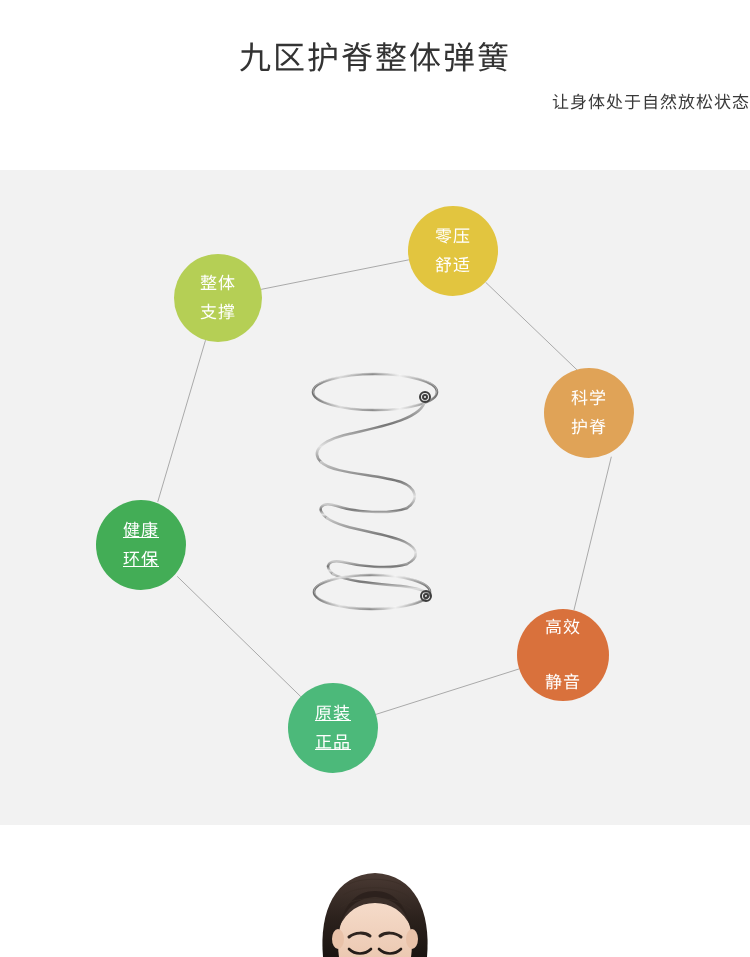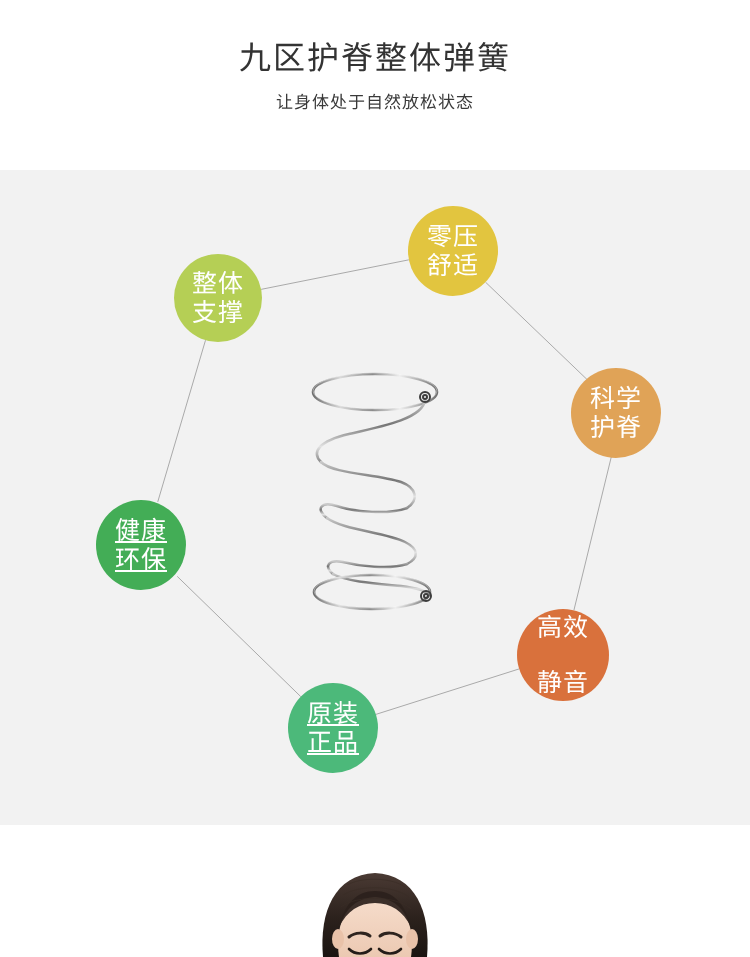--- a/index.html
+++ b/index.html
@@ -41,20 +41,21 @@
   .subtitle {
     position:absolute;
     top:90px; left:0; width:750px;
     font-size:17px;
     line-height:24px;
     font-weight:400;
     letter-spacing:1px;
     color:#3a3a3a;
     font-family:"DejaVu Sans","Liberation Sans",sans-serif;
     white-space:nowrap;
+    text-align:right;
   }
 
   
   .panel {
     position:absolute;
     top:170px; left:0;
     width:750px;
     height:655px;
     background:#f2f2f2;
     overflow:hidden;
@@ -71,21 +72,21 @@
   .bubble {
     position:absolute;
     border-radius:50%;
     display:flex;
     flex-direction:column;
     align-items:center;
     justify-content:center;
     color:#ffffff;
     text-align:center;
     font-family:"DejaVu Sans","Liberation Sans",sans-serif;
-    font-size:25px;
+    font-size:17px;
     line-height:29px;
     letter-spacing:1px;
     font-weight:500;
     z-index:5;
   }
   .bubble span { display:block; white-space:nowrap; }
 
   
   .spring-wrap {
     position:absolute;
@@ -183,21 +184,21 @@
 
     <div id="bubble-layer">
         <div class="bubble" style="left: 408px; top: 36px; width: 90px; height: 90px; background: rgb(226, 197, 63);">
           <span>零压</span>
           <span>舒适</span>
         </div>
         <div class="bubble" style="left: 174px; top: 84px; width: 88px; height: 88px; background: rgb(181, 207, 85);">
           <span>整体</span>
           <span>支撑</span>
         </div>
-        <div class="bubble" style="left: 571px; top: 198px; width: 90px; height: 90px; background: rgb(224, 163, 87);">
+        <div class="bubble" style="left: 544px; top: 198px; width: 90px; height: 90px; background: rgb(224, 163, 87);">
           <span>科学</span>
           <span>护脊</span>
         </div>
         <div class="bubble" style="left: 96px; top: 330px; width: 90px; height: 90px; background: rgb(67, 173, 86); text-decoration: underline;">
           <span>健康</span>
           <span>环保</span>
         </div>
         <div class="bubble" style="left: 517px; top: 439px; width: 92px; height: 92px; background: rgb(217, 113, 60); gap: 26px;">
           <span>高效</span>
           <span>静音</span>

